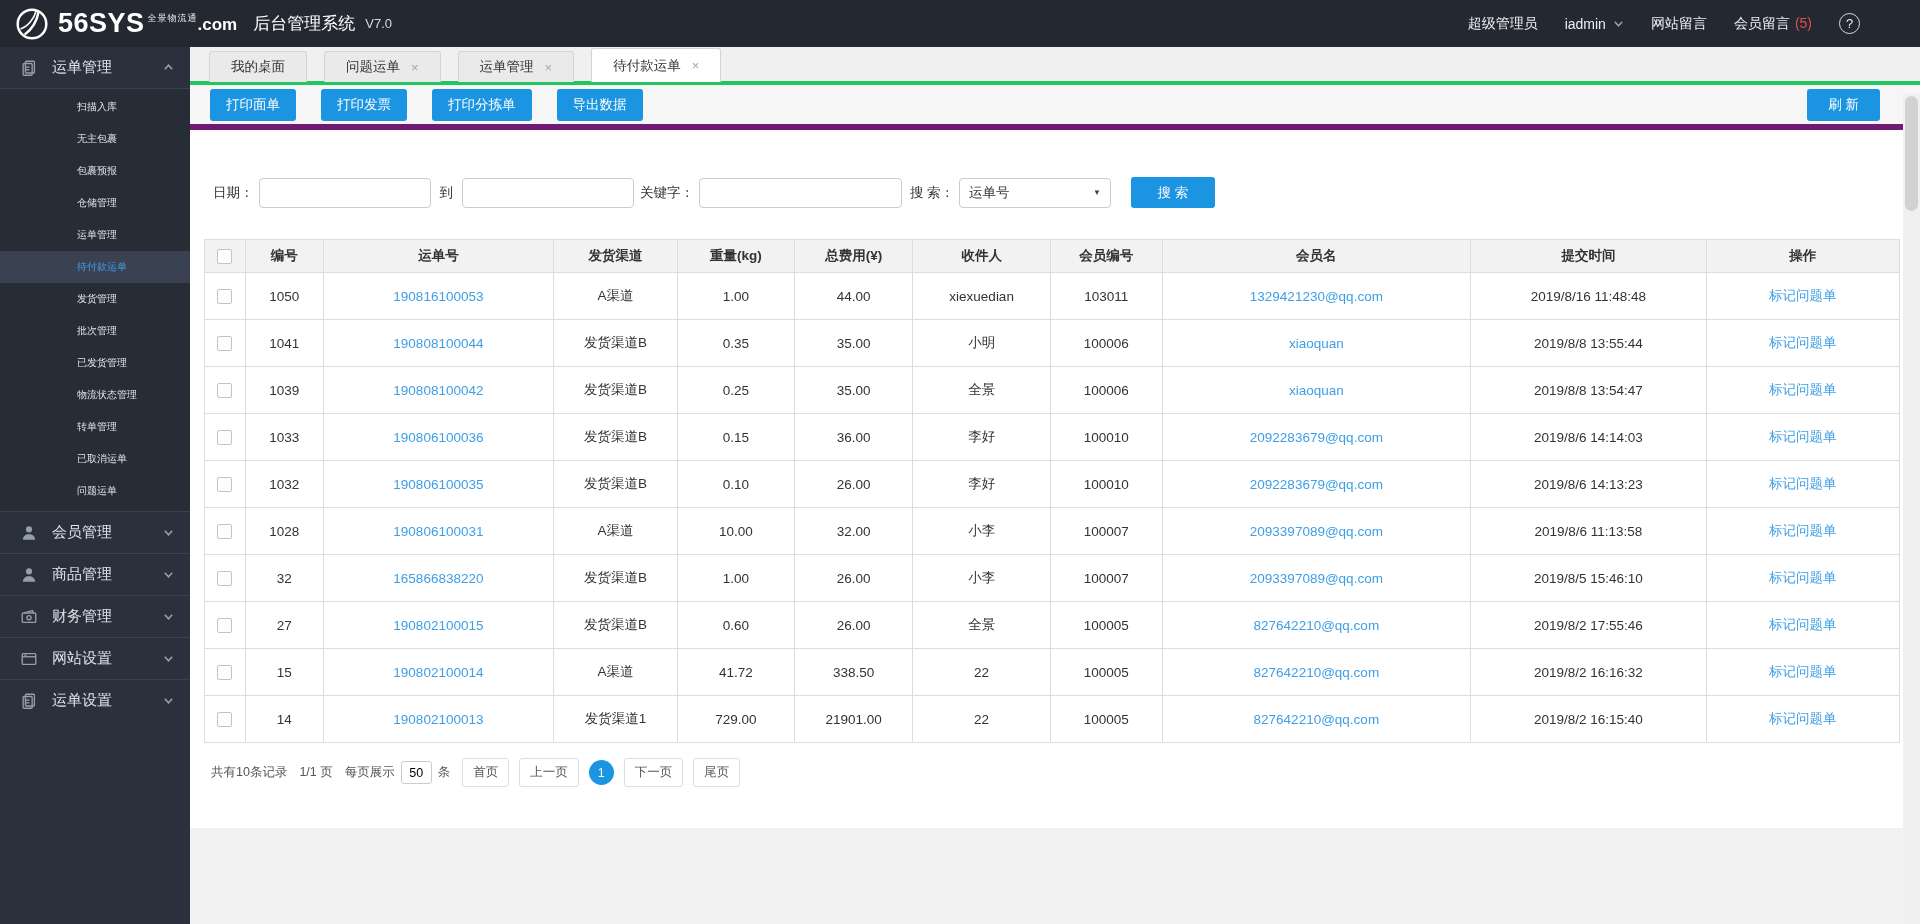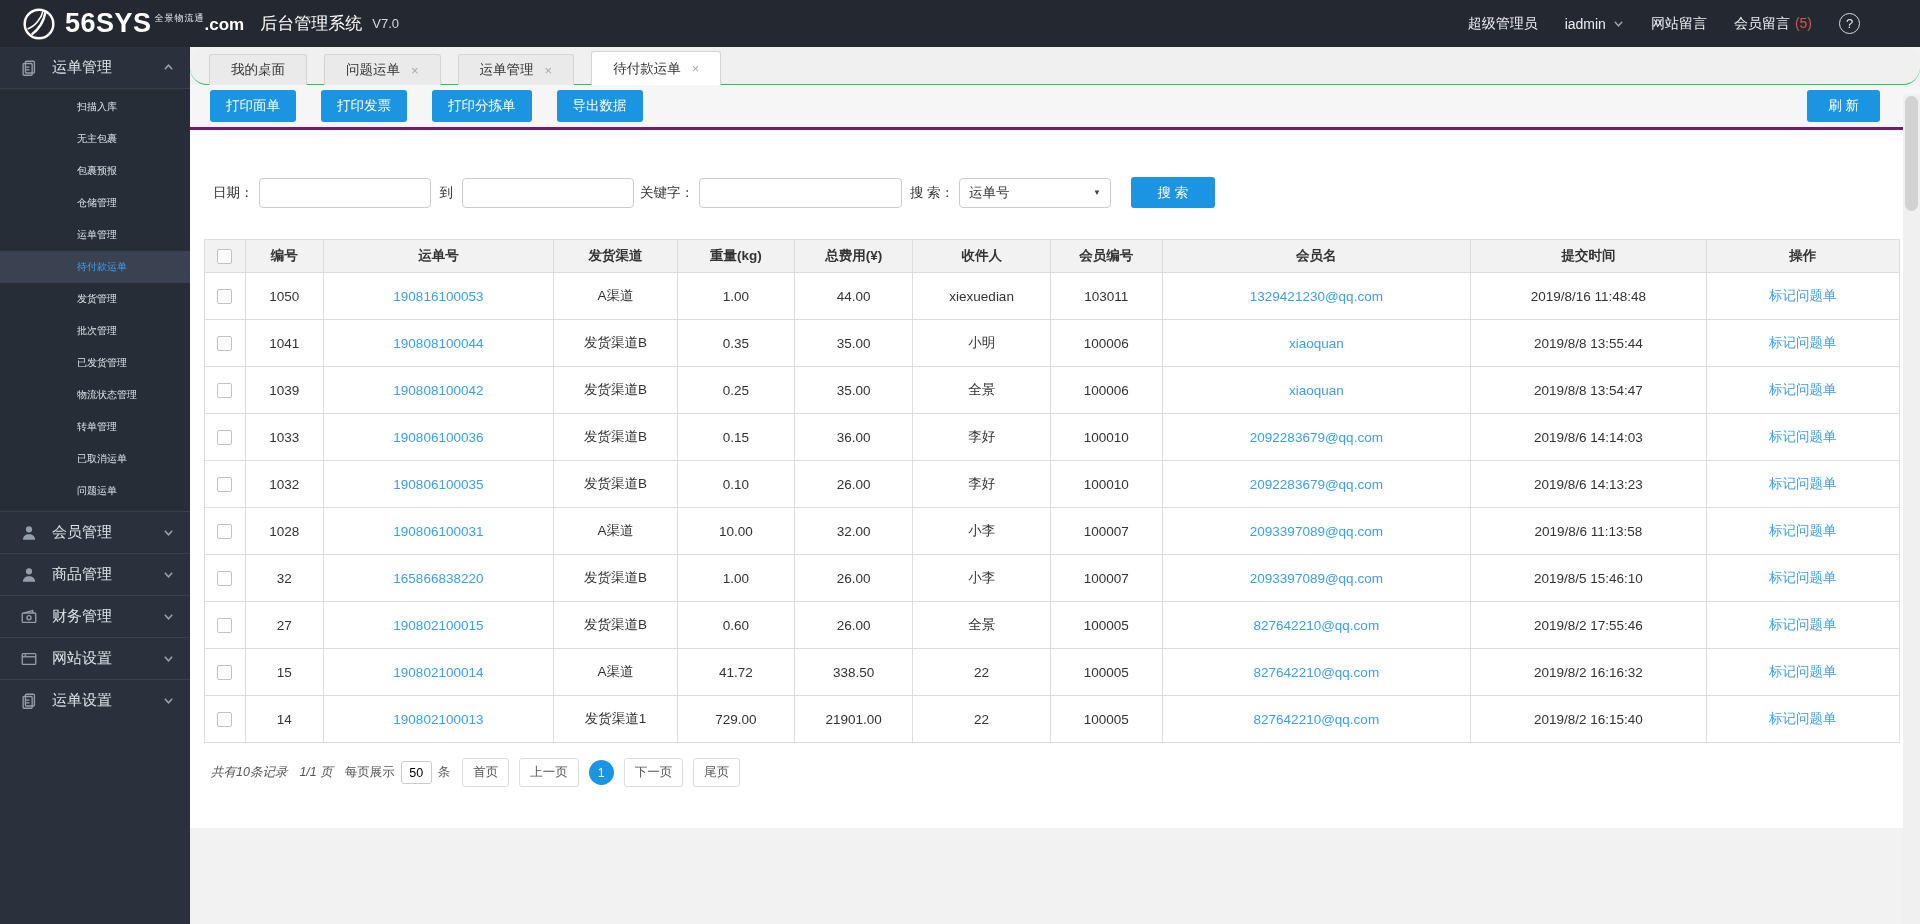--- a/index.html
+++ b/index.html
@@ -2,21 +2,21 @@
 <html><head>
 <meta charset="utf-8">
 <style>
   * { box-sizing: border-box; margin: 0; padding: 0; }
   html,body { width:1920px; height:924px; overflow:hidden;
     font-family:"Liberation Sans","DejaVu Sans",sans-serif; background:#f2f2f2; }
 
   
   .header { position:absolute; top:0; left:0; width:1920px; height:47px;
     background:#232831; color:#fff; display:flex; align-items:center; z-index:20; }
-  .logo-area { display:flex; align-items:center; padding-left:7px;margin-left:14px; }
+  .logo-area { display:flex; align-items:center; padding-left:14px; }
   .logo-mark { width:36px; height:36px; margin-right:8px; }
   .logo-text { font-size:27px; font-weight:bold; letter-spacing:.5px; }
   .logo-sub { display:flex; margin-left:3px; line-height:1; }
   .logo-tagline { font-size:9px; color:#e8eaee; letter-spacing:1px; }
   .logo-com { font-size:17px; font-weight:bold; margin-top:2px; }
   .app-title { font-size:17px; margin-left:16px; }
   .version { font-size:13px; margin-left:10px; color:#d6d9df; }
   .header-right { margin-left:auto; display:flex; align-items:center; gap:27px;
     padding-right:60px; font-size:14px; color:#eceef2; }
   .user-wrap { display:flex; align-items:center; gap:7px; cursor:pointer; }
@@ -40,29 +40,29 @@
   .chev { color:#9aa2ae; display:inline-flex; }
   .chev svg { width:11px; height:11px; }
   .submenu { background:#272d37; border-top:1px solid #3a414d; padding:2px 0 4px;
     list-style:none; }
   .submenu li { height:32px; line-height:32px; padding-left:77px; font-size:10px;
     color:#dde2e8; cursor:pointer; }
   .submenu li.active { background:#3a4150; color:#3f9ff2; }
 
   
   .main { flex:1; display:flex; flex-direction:column; background:#f2f2f2; min-width:0; position:relative; }
-  .tabbar { height:38px; background:#f0f0f0; border-bottom:1px solid #22c55e;
-    display:flex; align-items:flex-end; padding-left:19px;border-radius:17px; }
+  .tabbar { height:38px; background:#f0f0f0; border-bottom:4px solid #22c55e;
+    display:flex; align-items:flex-end; padding-left:19px; }
   .tab { height:31px; padding:0 21px; background:#eaeaea; border:1px solid #d4d4d4;
     border-bottom:none; border-radius:3px 3px 0 0; margin-right:17px; font-size:13.5px;
     color:#333; display:flex; align-items:center; position:relative; bottom:-1px; cursor:pointer; }
   .tab.active { background:#fff; height:34px; }
   .tab-close { margin-left:11px; color:#a6a6a6; font-size:13px; cursor:pointer; }
 
-  .toolbar { height:45px; background:#f6f6f6; border-bottom:3px solid #701a75;
+  .toolbar { height:45px; background:#f6f6f6; border-bottom:6px solid #701a75;
     display:flex; align-items:center; padding:0 40px 0 20px; }
   .btn-blue { background:#1b94e2; color:#fff; border:none; border-radius:3px;
     font-size:13.5px; padding:7px 16px; margin-right:25px; cursor:pointer; }
   .btn-refresh { margin-left:auto; margin-right:0; padding:7px 21px; }
 
   .content { background:#fff; height:698px; padding:0 20px 0 14px; }
 
   
   .filters { padding-top:47px; display:flex; align-items:center; font-size:13.5px;
     color:#333; padding-left:9px; }
@@ -85,21 +85,21 @@
     font-size:13.5px; color:#333; overflow:hidden; }
   .data-table th { background:#f2f2f2; height:33px; font-weight:bold; }
   .data-table td { height:47px; background:#fff; }
   .link { color:#3e9ee6; cursor:pointer; text-decoration:none; }
   .cb { appearance:none; -webkit-appearance:none; width:15px; height:15px;
     border:1px solid #c3c3c3; border-radius:2px; background:#fdfdfd; cursor:pointer; vertical-align:middle; }
 
   
   .pagination { display:flex; align-items:center; margin-top:15px; padding-left:7px;
     font-size:12.5px; color:#555; }
-  .pg-text { margin-right:12px;font-style:italic; }
+  .pg-text { margin-right:12px; }
   .pp-input { width:31px; height:23px; border:1px solid #ccc; border-radius:3px;
     text-align:center; font-size:12.5px; margin:0 6px; }
   .pp-unit { margin-right:12px; }
   .pg-btn { border:1px solid #ddd; background:#fff; border-radius:3px; padding:5px 10px;
     font-size:12.5px; color:#555; margin-right:10px; cursor:pointer; }
   .pg-current { width:25px; height:25px; border-radius:50%; background:#1b94e2; color:#fff;
     display:flex; align-items:center; justify-content:center; font-size:12.5px;
     margin-right:10px; cursor:pointer; }
 
   

